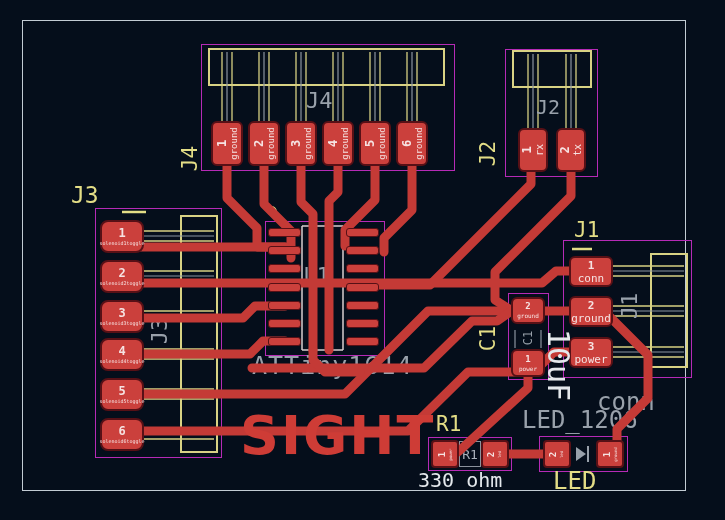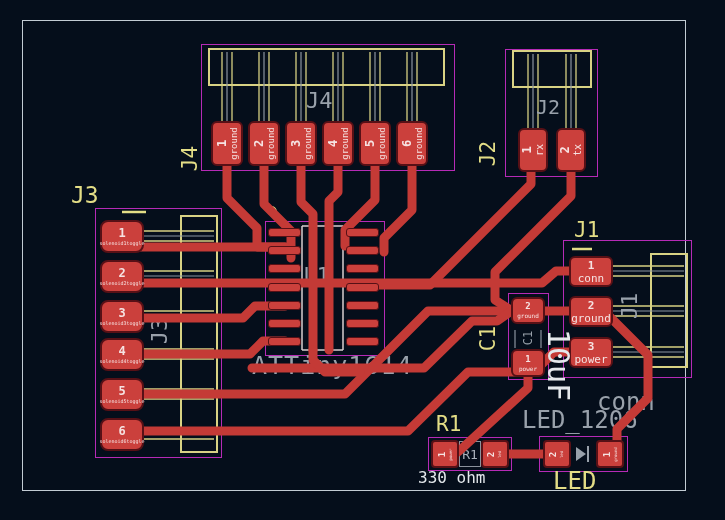--- a/index.html
+++ b/index.html
@@ -297,16 +297,17 @@
     </div>
 
   <div class="silktext rotccw" style="left:170px;top:148px;width:40px;font-size:21px">J4</div>
   <div class="silktext rotccw" style="left:468px;top:143px;width:40px;font-size:21px">J2</div>
   <div class="silktext" style="left:71px;top:184px;font-size:23px">J3</div>
   <div class="silktext" style="left:574px;top:220px;font-size:21px">J1</div>
   <div class="silktext rotccw" style="left:468px;top:328px;width:40px;font-size:21px">C1</div>
   <div class="silktext" style="left:436px;top:414px;font-size:21px">R1</div>
   <div class="silktext" style="left:553px;top:469px;font-size:24px">LED</div>
   <div class="valtext rotcw" style="left:493px;top:350px;width:130px;font-size:30px">10uF</div>
-  <div class="valtext" style="left:418px;top:470px;font-size:16px">330 ohm</div>
-
+  <div class="valtext" style="left:418px;top:470px;font-size:20px">330 ohm</div>
+
+  <div class="sight">SIGHT</div>
 
 </div>
 
 </body></html>

